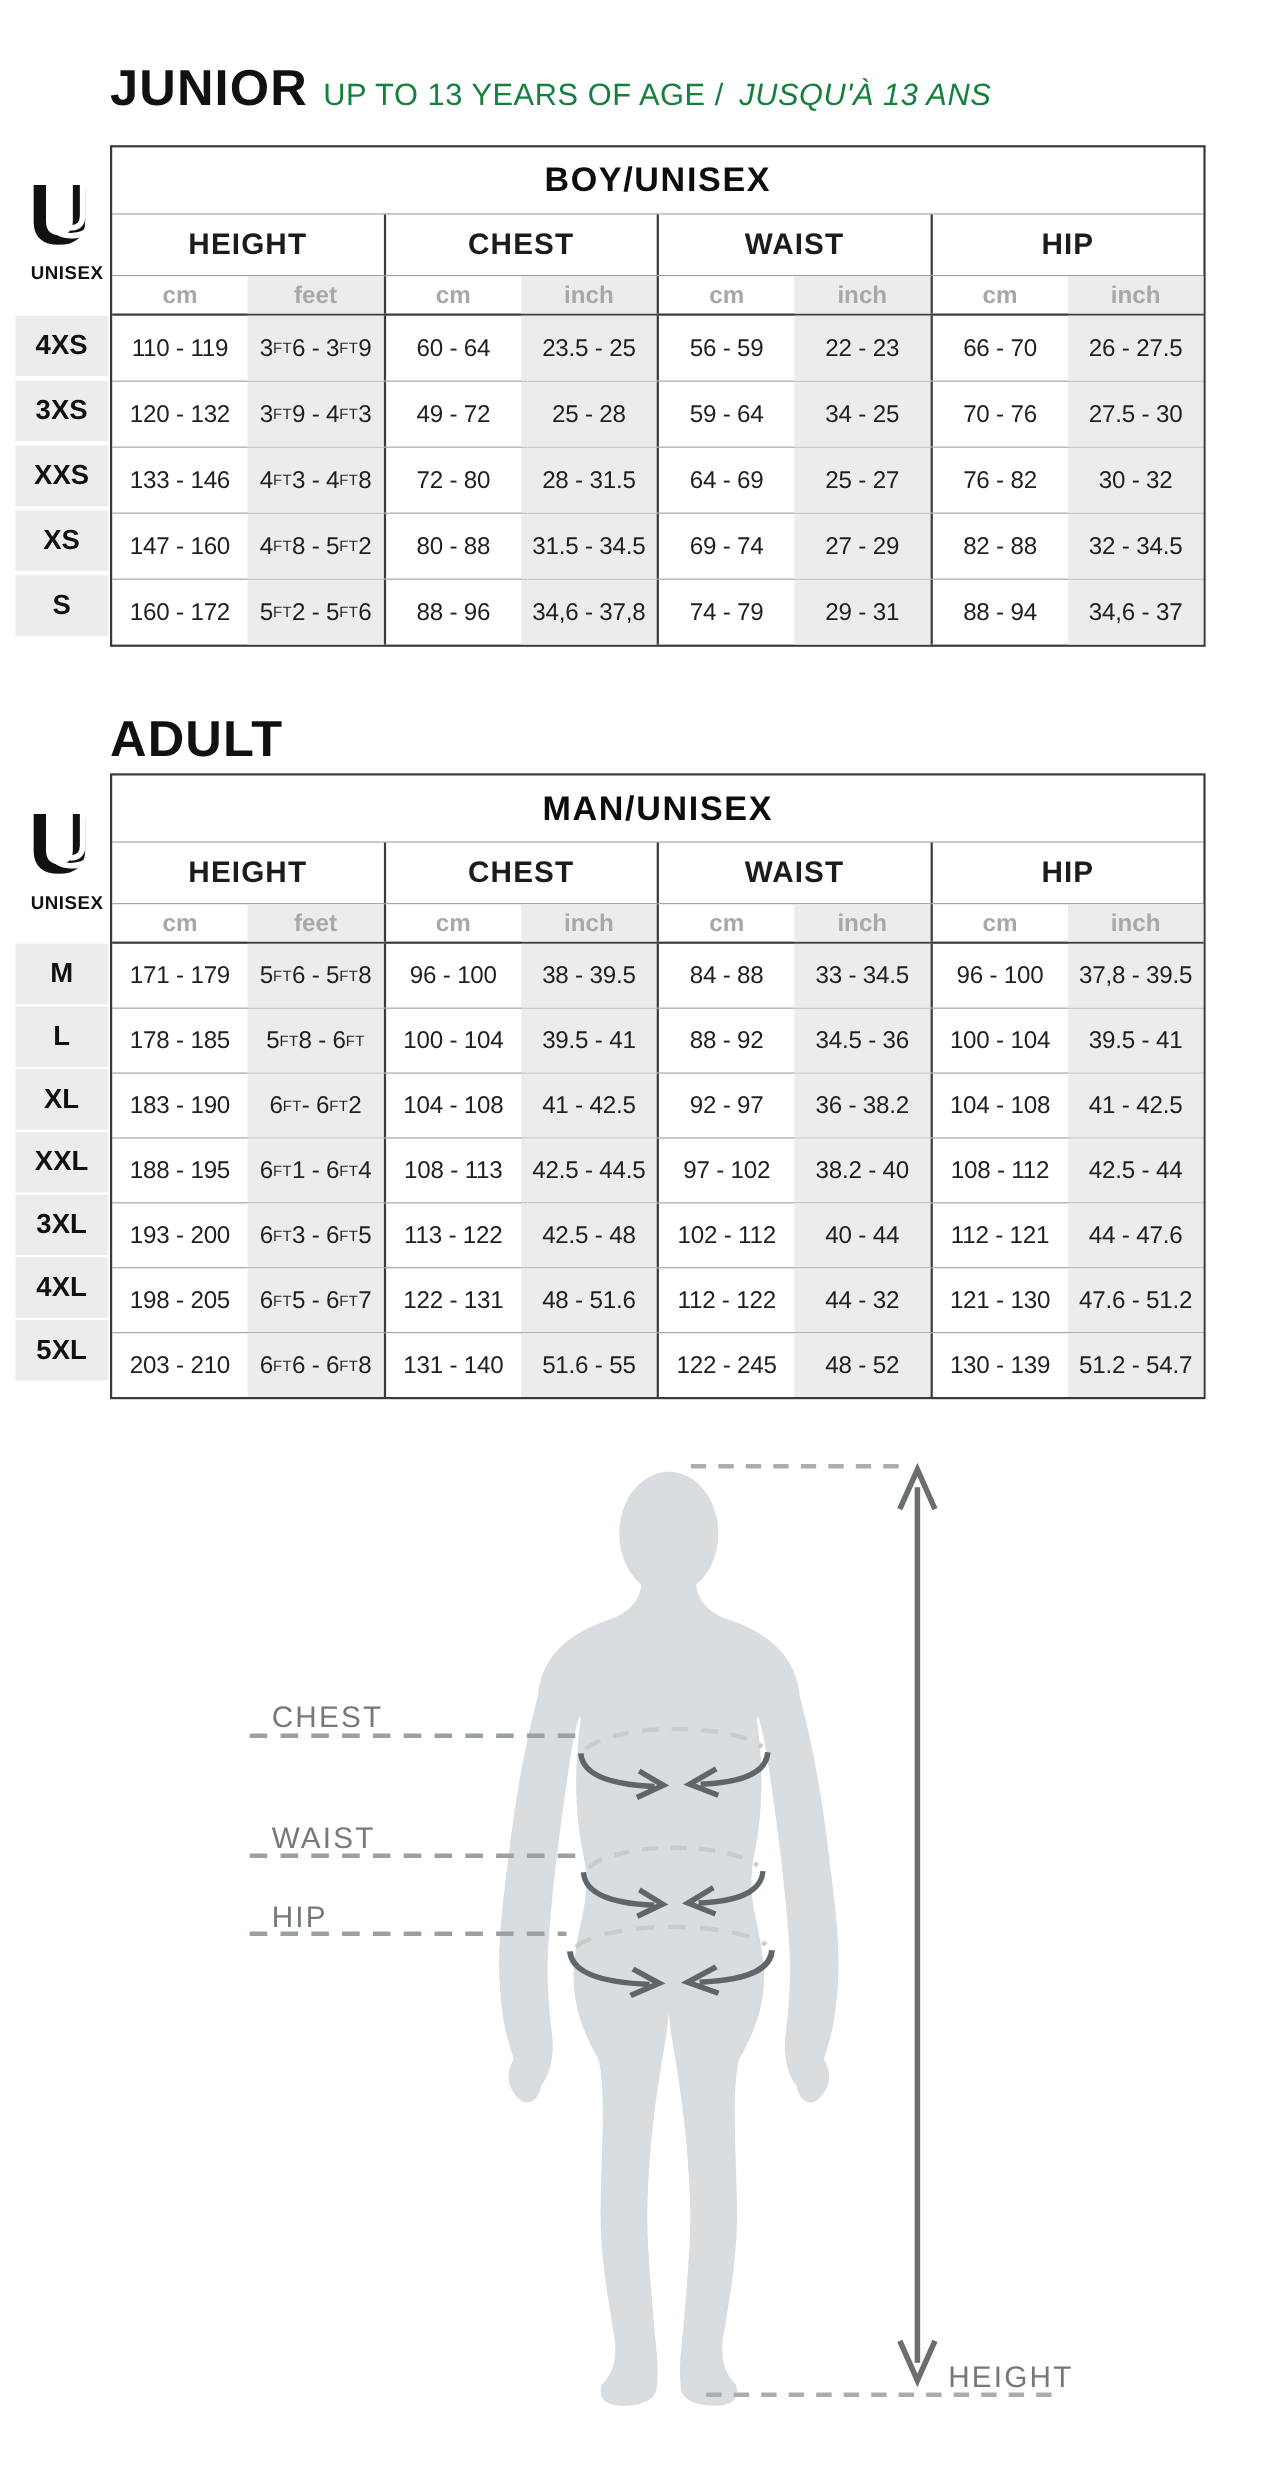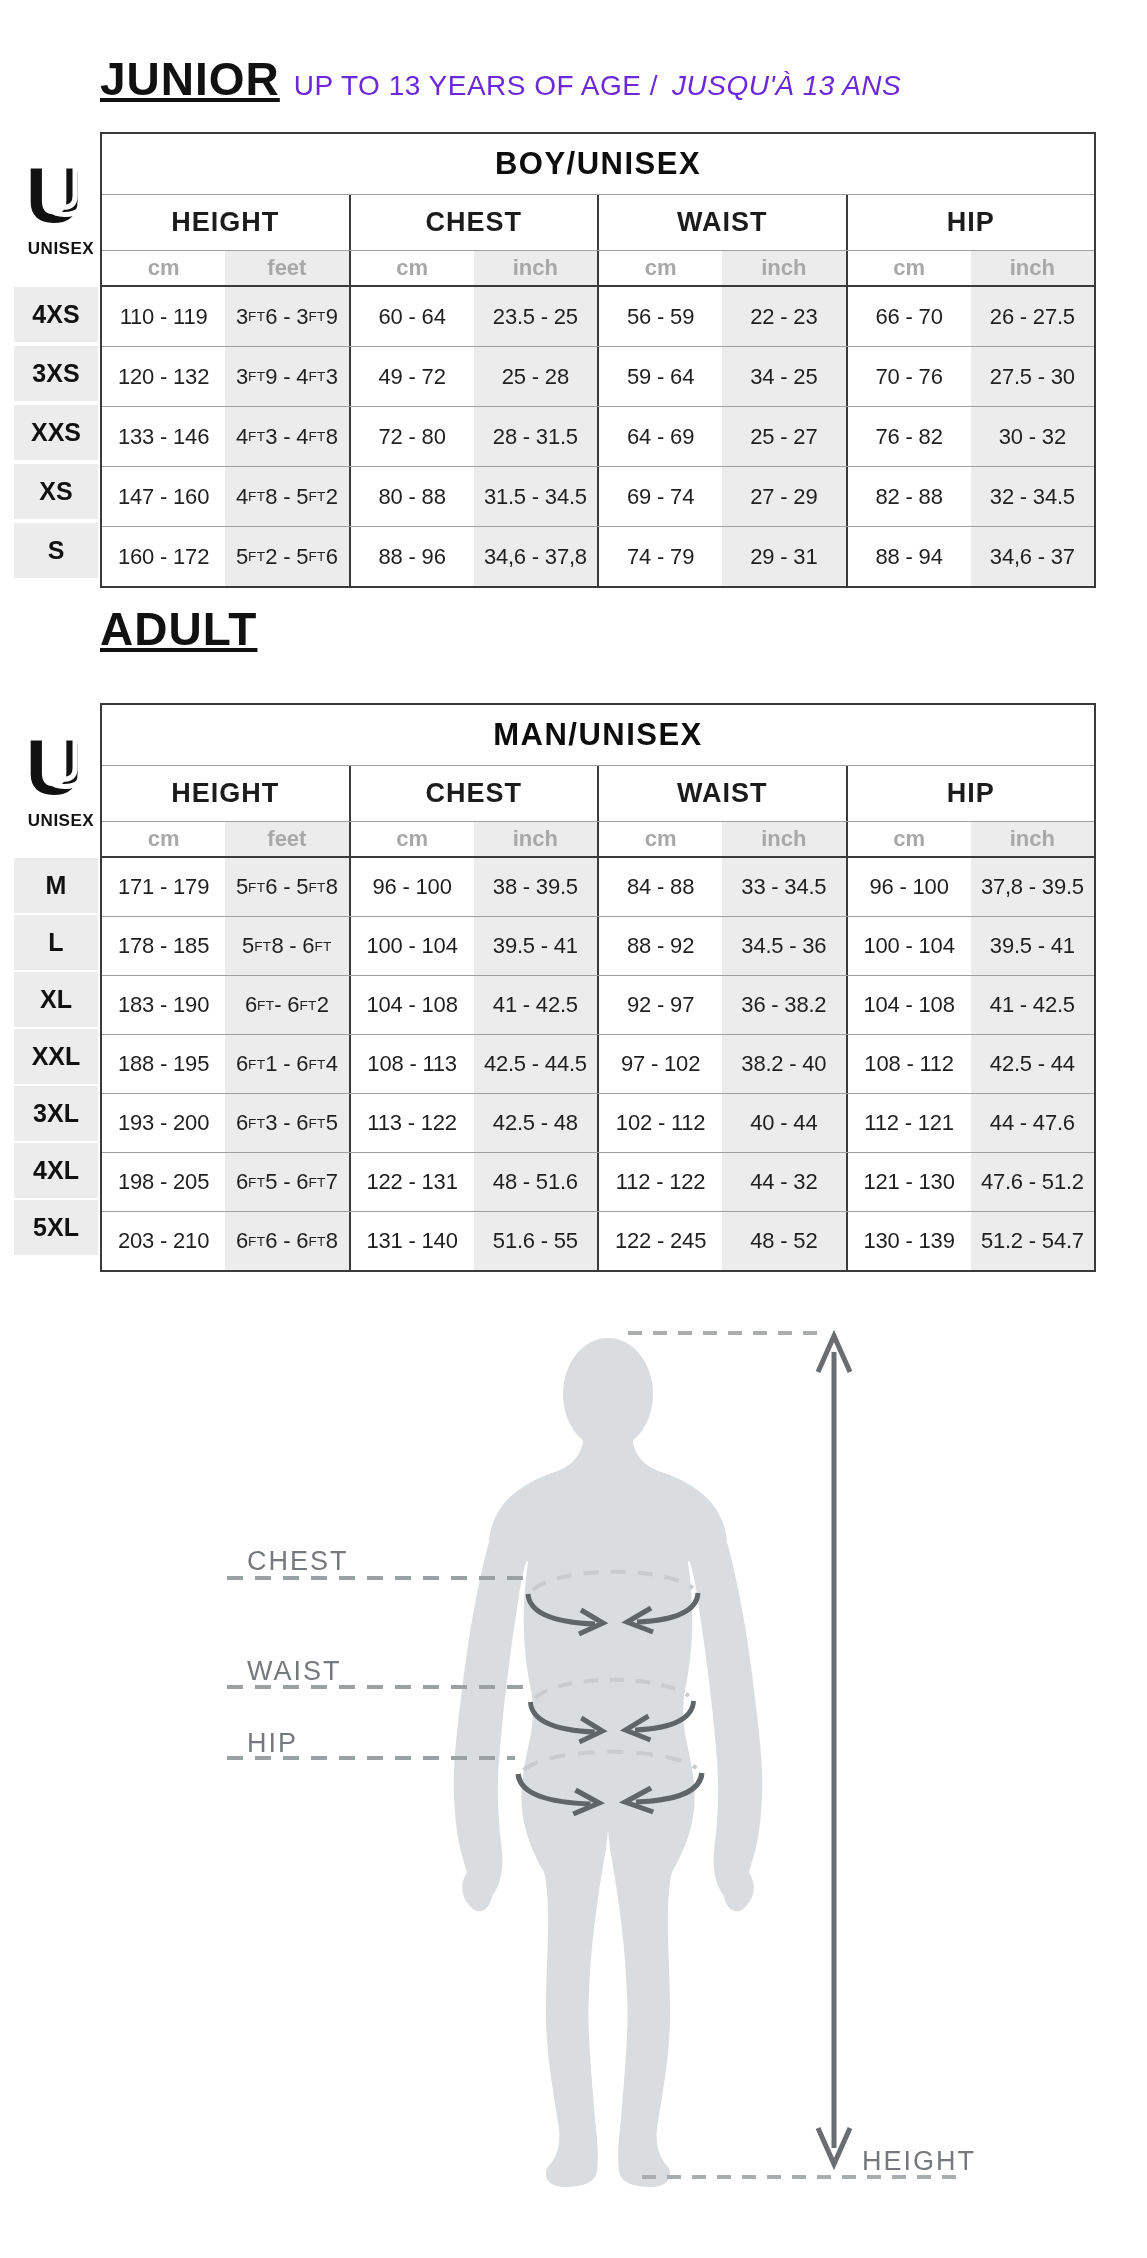--- a/index.html
+++ b/index.html
@@ -1,22 +1,22 @@
 <!DOCTYPE html>
 <html><head>
 <meta charset="utf-8">
 <style>
   html,body{margin:0;padding:0;background:#fff;}
   #page{position:relative;width:1147px;height:2258px;background:#ffffff;
         font-family:"Liberation Sans",sans-serif;color:#1c1c1c;overflow:hidden;}
 
   
   .heading{position:absolute;left:100px;display:flex;align-items:baseline;gap:14px;white-space:nowrap;}
-  .h-big{font-size:46px;font-weight:800;letter-spacing:1px;color:#111;text-decoration:underline;}
-  .h-sub{font-size:28px;font-weight:400;color:#6d28d9;letter-spacing:0.5px;}
+  .h-big{font-size:46px;font-weight:800;letter-spacing:1px;color:#111;}
+  .h-sub{font-size:28px;font-weight:400;color:#15803d;letter-spacing:0.5px;}
   .h-sub.italic{font-style:italic;}
 
   
   .size-table{position:absolute;left:100px;width:992px;border:2px solid #3a3a3a;background:#fff;}
   .group-header{height:60px;line-height:60px;text-align:center;font-size:31px;font-weight:800;
                 letter-spacing:1.5px;border-bottom:1px solid #9f9f9f;color:#0d0d0d;}
   .subheaders{display:flex;height:55px;border-bottom:1px solid #9f9f9f;}
   .subheaders .sh{flex:1;text-align:center;line-height:55px;font-size:27px;font-weight:800;letter-spacing:1px;}
   .subheaders .sh + .sh{border-left:2px solid #3a3a3a;}
   .units{display:flex;height:34px;border-bottom:2px solid #3a3a3a;}
@@ -143,21 +143,21 @@
       </div>
   </div>
   <div class="size-rail rail-j" style="top:285px;">
       <div class="sz">4XS</div>
       <div class="sz">3XS</div>
       <div class="sz">XXS</div>
       <div class="sz">XS</div>
       <div class="sz">S</div>
     </div>
 
-  <div class="heading" style="top:602px;">
+  <div class="heading" style="top:644px;">
     <span class="h-big">ADULT</span>
   </div>
 
   <div class="logo" style="top:722px;">
     <svg width="86" height="120" viewBox="0 0 86 120">
       <text x="8" y="72" font-size="78" font-weight="bold" fill="#111">U</text>
       <text x="24" y="64" font-size="64" font-weight="bold" fill="none" stroke="#ffffff" stroke-width="5">U</text>
       <text x="43" y="104" font-size="17" font-weight="bold" letter-spacing="0.5" text-anchor="middle" fill="#111">UNISEX</text>
     </svg>
   </div>

